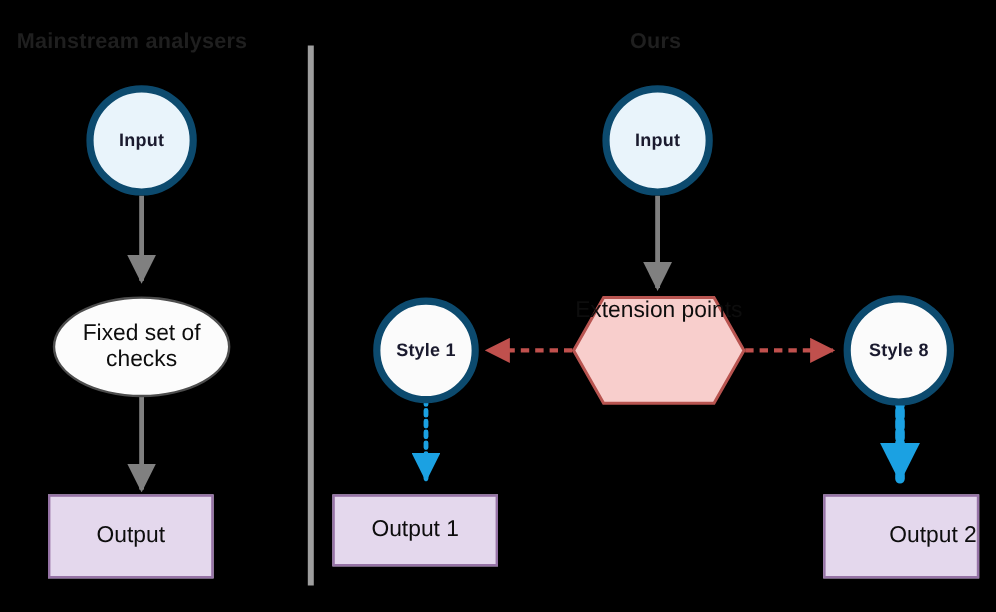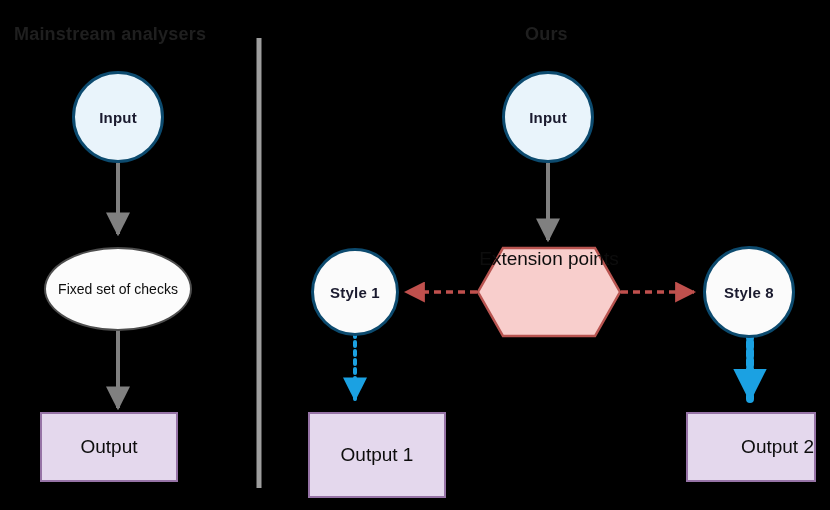--- a/index.html
+++ b/index.html
@@ -27,34 +27,34 @@
     position:absolute;
     display:flex;
     align-items:center;
     justify-content:center;
     text-align:center;
     box-sizing:border-box;
   }
 
   .circle{
     border-radius:50%;
-    border:3px solid #0c4a6e;
+    border:6px solid #0c4a6e;
     font-size:15px;
     font-weight:700;
     color:#1a1a2e;
     letter-spacing:.2px;
   }
   .circle.tint{background:#e9f4fb;}
   .circle.plain{background:#fbfbfb;}
 
   .ellipse{
     background:#fcfcfc;
     border:2px solid #4d4d4d;
     border-radius:50%;
-    font-size:14px;
+    font-size:19px;
     font-weight:400;
     color:#0d0d0d;
     line-height:1.18;
   }
 
   .rect{
     background:#e4d8ed;
     border:2px solid #9673a6;
     font-size:19px;
     color:#0d0d0d;
@@ -127,19 +127,19 @@
 </div>
 
 <div class="node circle plain" style="left:311px;top:248px;width:88px;height:88px;text-align:right;">
   <span>Style 1</span>
 </div>
 
 <div class="node circle plain" style="left:703px;top:246px;width:92px;height:92px;">
   <span>Style 8</span>
 </div>
 
-<div class="node rect" style="left:308px;top:412px;width:138px;height:86px;">
+<div class="node rect" style="left:277px;top:412px;width:138px;height:60px;">
   <span>Output 1</span>
 </div>
 
 <div class="node rect" style="left:686px;top:412px;width:130px;height:70px;justify-content:flex-end;">
   <span>Output 2</span>
 </div>
 
 </body></html>

